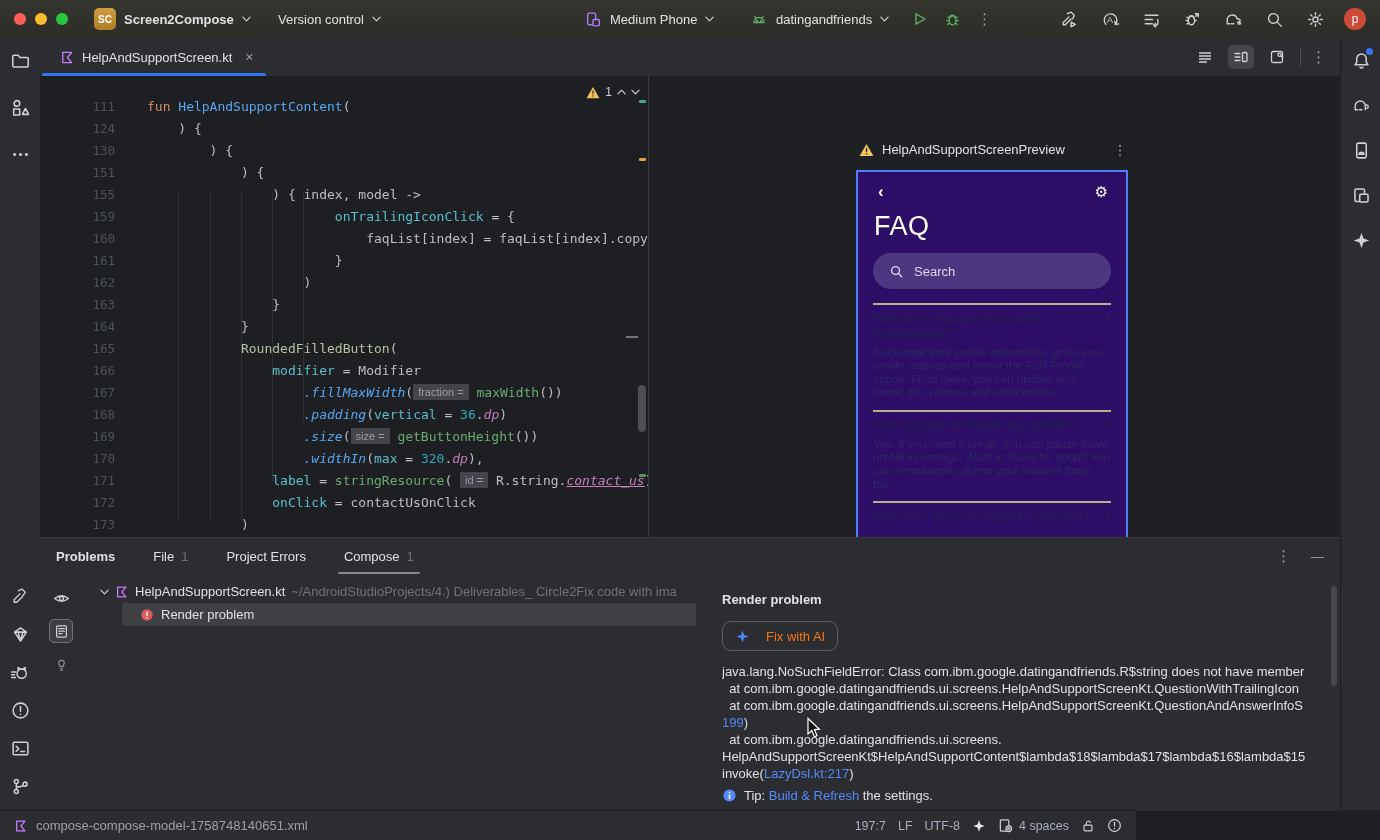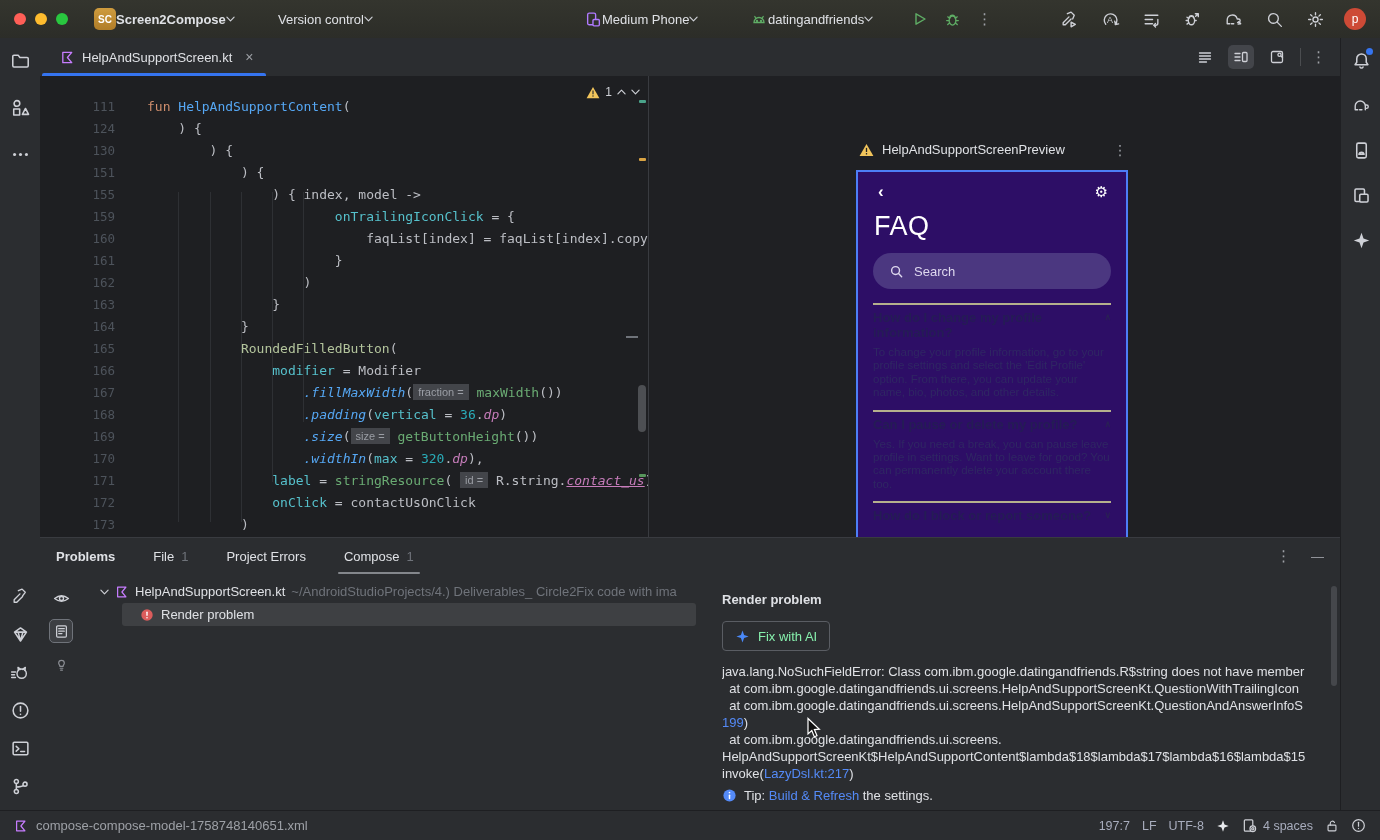--- a/index.html
+++ b/index.html
@@ -5,21 +5,21 @@
   html,body{margin:0;padding:0;background:#1e1f22;}
   .app{position:relative;width:1380px;height:840px;background:#1e1f22;overflow:hidden;
        font-family:"Liberation Sans",sans-serif;color:#dfe1e5;font-size:13px;}
   svg{display:block}
   .ico{stroke:#ced0d6;fill:none;stroke-width:1.3;stroke-linecap:round;stroke-linejoin:round}
   .dim{color:#9da0a6}
 
   
   .titlebar{position:absolute;left:0;top:0;width:1380px;height:38px;
             background:linear-gradient(180deg,#34352e,#2c2d28);display:flex;align-items:center;}
-  .tl{position:absolute;top:0;height:38px;display:flex;align-items:center;gap:0}
+  .tl{position:absolute;top:0;height:38px;display:flex;align-items:center;gap:8px}
   .dot{width:12px;height:12px;border-radius:50%;}
   .scbadge{width:22px;height:22px;border-radius:5px;background:linear-gradient(180deg,#cf9c3e,#b07d28);
            display:flex;align-items:center;justify-content:center;font-size:10px;font-weight:bold;color:#fff}
   .chev{width:9px;height:6px}
   .tbtxt{font-size:13px}
   .avatar{width:22px;height:22px;border-radius:50%;background:#cd4a36;color:#fff;font-size:12px;
           display:flex;align-items:center;justify-content:center}
   .tico{width:24px;height:24px;display:flex;align-items:center;justify-content:center}
 
   
@@ -92,30 +92,30 @@
   .prail{width:42px;display:flex;flex-direction:column;align-items:center;padding-top:12px;gap:9px}
   .railbox{width:24px;height:24px;display:flex;align-items:center;justify-content:center;border-radius:5px}
   .railbox.sel{background:#3d3f43;border:1px solid #6f737a;box-sizing:border-box}
   .ptree{width:632px;padding-top:6px;overflow:hidden}
   .trow{height:23px;display:flex;align-items:center;gap:6px;white-space:nowrap;overflow:hidden}
   .trow .path{color:#6f737a;overflow:hidden;text-overflow:clip}
   .trow2{height:23px;margin-left:40px;background:#3e4043;display:flex;align-items:center;gap:7px;padding-left:18px;
          margin-right:18px;border-radius:3px}
   .pdetail{flex:1;padding:0 0 0 8px;position:relative;overflow:hidden}
   .dtitle{margin-top:18px;font-weight:bold}
-  .fixbtn{margin-top:14px;height:28px;display:inline-flex;align-items:center;gap:8px;padding:0 12px;
-          border:1px solid #5a5d63;border-radius:4px;background:transparent;color:#86efac;font-size:13px}
+  .fixbtn{margin-top:14px;height:28px;display:inline-flex;align-items:center;gap:16px;padding:0 12px;
+          border:1px solid #5a5d63;border-radius:9px;background:transparent;color:#f97316;font-size:13px}
   .trace{margin-top:12px;line-height:17px;white-space:pre;overflow:hidden}
   .trace .lnk{color:#548af7}
   .tip{margin-top:6px;display:flex;align-items:center;gap:7px}
   .tip .lnk{color:#548af7}
   .dscroll{position:absolute;right:3px;top:12px;width:6px;height:100px;border-radius:3px;background:#45474b}
 
   
-  .statusbar{position:absolute;left:0;top:810px;width:1380px;height:30px;background:#2b2d30;border-top:1px solid #1e1f22;
+  .statusbar{position:absolute;left:0;top:810px;width:1136px;height:30px;background:#2b2d30;border-top:1px solid #1e1f22;
              display:flex;align-items:center;justify-content:space-between;padding:0 14px;box-sizing:border-box}
   .sbl{display:flex;align-items:center;gap:8px;color:#9da0a6}
   .sbr{display:flex;align-items:center;gap:12px;color:#a8adbd;font-size:12.5px}
   .sbr>div{display:flex;align-items:center;gap:6px}
 
   .cursor{position:absolute;left:806px;top:717px;z-index:50}
 </style>
 </head>
 <body>
 

